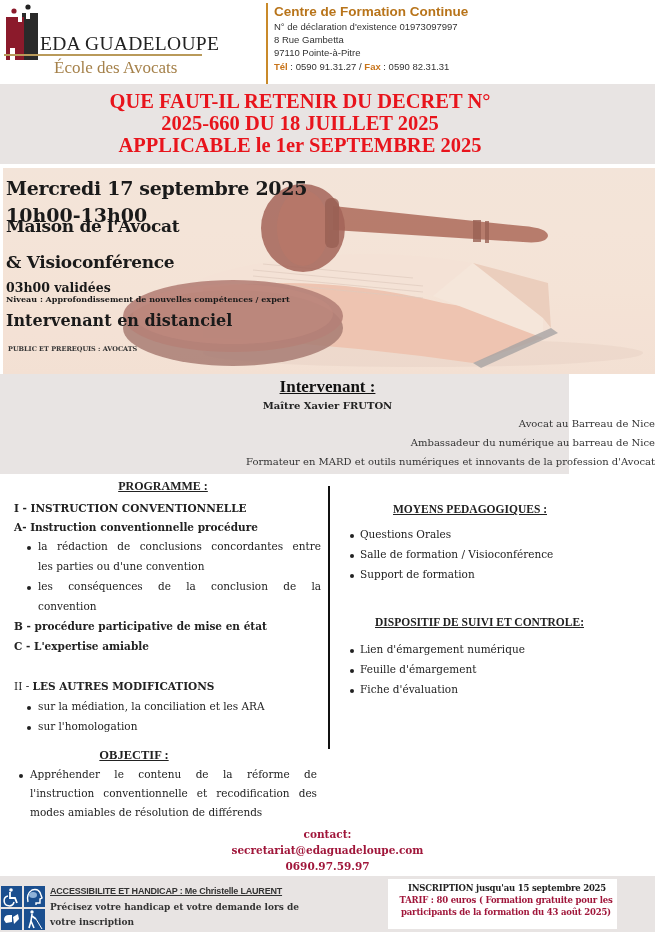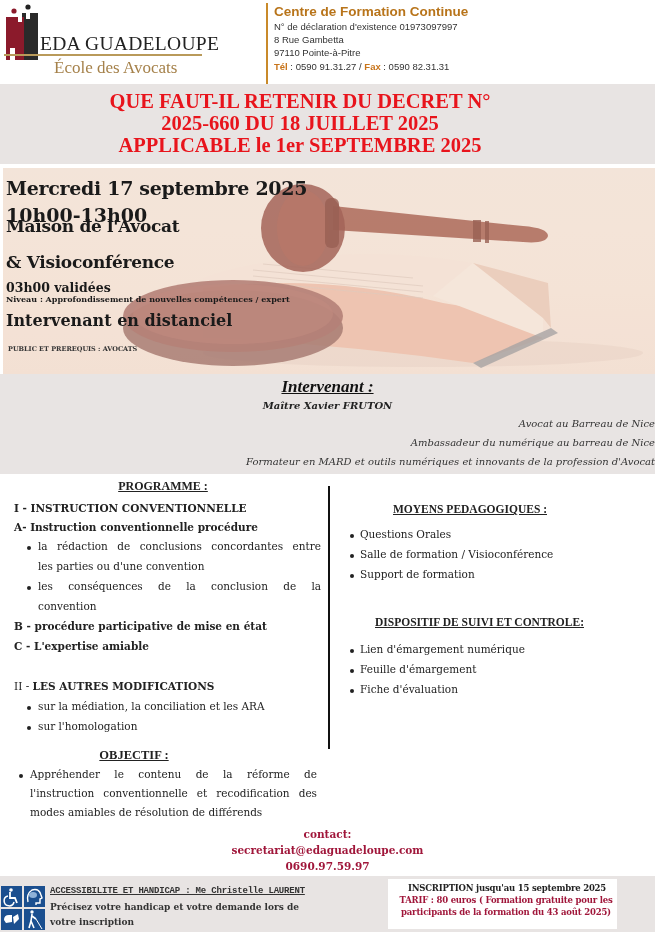--- a/index.html
+++ b/index.html
@@ -29,21 +29,21 @@
     .hero-date { position: absolute; left: 3px; top: 9px; font-family: "DejaVu Serif", serif; font-weight: bold; font-size: 19px; color: #1a1a1a; white-space: nowrap; letter-spacing: -0.3px; }
     .hero-time { position: absolute; left: 3px; top: 36px; font-family: "DejaVu Serif", serif; font-weight: bold; font-size: 19px; color: #1a1a1a; white-space: nowrap; }
     .hero-place1 { position: absolute; left: 3px; top: 48px; font-family: "DejaVu Serif", serif; font-weight: bold; font-size: 17px; color: #1a1a1a; white-space: nowrap; letter-spacing: -0.3px; }
     .hero-place2 { position: absolute; left: 3px; top: 84px; font-family: "DejaVu Serif", serif; font-weight: bold; font-size: 17px; color: #1a1a1a; white-space: nowrap; letter-spacing: -0.3px; }
     .hero-hours { position: absolute; left: 3px; top: 112px; font-family: "DejaVu Serif", serif; font-weight: bold; font-size: 12.5px; color: #1a1a1a; white-space: nowrap; }
     .hero-level { position: absolute; left: 3px; top: 126px; font-family: "DejaVu Serif", serif; font-weight: bold; font-size: 8px; color: #1a1a1a; white-space: nowrap; }
     .hero-remote { position: absolute; left: 3px; top: 143px; font-family: "DejaVu Serif", serif; font-weight: bold; font-size: 16px; color: #1a1a1a; white-space: nowrap; }
     .hero-public { position: absolute; left: 5px; top: 177px; font-family: "DejaVu Serif", serif; font-weight: bold; font-size: 6.5px; color: #333; white-space: nowrap; }
 
     
-    .interv-band { position: absolute; left: 0; top: 374px; width: 655px; height: 100px; background: #e8e4e3; font-style: italic; }
+    .interv-band { position: absolute; left: 0; top: 374px; width: 569px; height: 100px; background: #e8e4e3; }
     .interv-title { position: absolute; left: 0; top: 3px; width: 655px; text-align: center; font-family: "Liberation Serif", serif; font-weight: bold; font-size: 17px; color: #111; }
     .interv-title span { text-decoration: underline; }
     .interv-name { position: absolute; left: 0; top: 26px; width: 655px; text-align: center; font-family: "DejaVu Serif", serif; font-weight: bold; font-size: 10px; color: #222; }
     .interv-line { position: absolute; left: 0; width: 655px; text-align: right; font-family: "DejaVu Serif", serif; font-size: 10px; color: #333; }
 
     
     .content { position: absolute; left: 0; top: 474px; width: 655px; height: 350px; background: #ffffff; }
     .divider { position: absolute; left: 328px; top: 12px; width: 2px; height: 263px; background: #111; }
 
     .left-col { position: absolute; left: 0; top: 0; width: 326px; }
@@ -55,21 +55,21 @@
 
     .right-col { position: absolute; left: 332px; top: 0; width: 323px; }
     .sec-head-sm { position: absolute; font-family: "Liberation Serif", serif; font-weight: bold; font-size: 11.5px; color: #222; text-decoration: underline; white-space: nowrap; }
 
     
     .contact { position: absolute; left: 0; top: 826px; width: 655px; text-align: center; font-family: "DejaVu Serif", serif; font-weight: bold; color: #a0163a; font-size: 10.5px; line-height: 16px; }
 
     
     .footer { position: absolute; left: 0; top: 876px; width: 655px; height: 56px; background: #e8e4e3; }
     .acc-icons { position: absolute; left: 1px; top: 10px; width: 44px; height: 44px; }
-    .acc-title { position: absolute; left: 50px; top: 10px; font-family: Liberation Mono, monospace; font-weight: bold; font-size: 9px; color: #333; text-decoration: underline; white-space: nowrap; letter-spacing: -0.2px; }
+    .acc-title { position: absolute; left: 50px; top: 10px; font-family: Liberation Sans, sans-serif; font-weight: bold; font-size: 9px; color: #333; text-decoration: underline; white-space: nowrap; letter-spacing: -0.2px; }
     .acc-text { position: absolute; left: 50px; font-family: "DejaVu Serif", serif; font-weight: bold; font-size: 9px; color: #333; white-space: nowrap; }
     .insc-box { position: absolute; left: 388px; top: 3px; width: 229px; height: 50px; background: #ffffff; }
     .insc-title { position: absolute; left: 20px; top: 4px; font-family: "DejaVu Serif", serif; font-weight: bold; font-size: 8.5px; color: #222; white-space: nowrap; letter-spacing: -0.2px; }
     .insc-tarif { position: absolute; left: 8px; top: 16px; width: 220px; text-align: center; font-family: "DejaVu Serif", serif; font-weight: bold; font-size: 8.5px; color: #a0163a; line-height: 11.5px; letter-spacing: -0.2px; }
   </style>
 </head>
 <body>
 
 <div class="header">
   <div class="logo">

